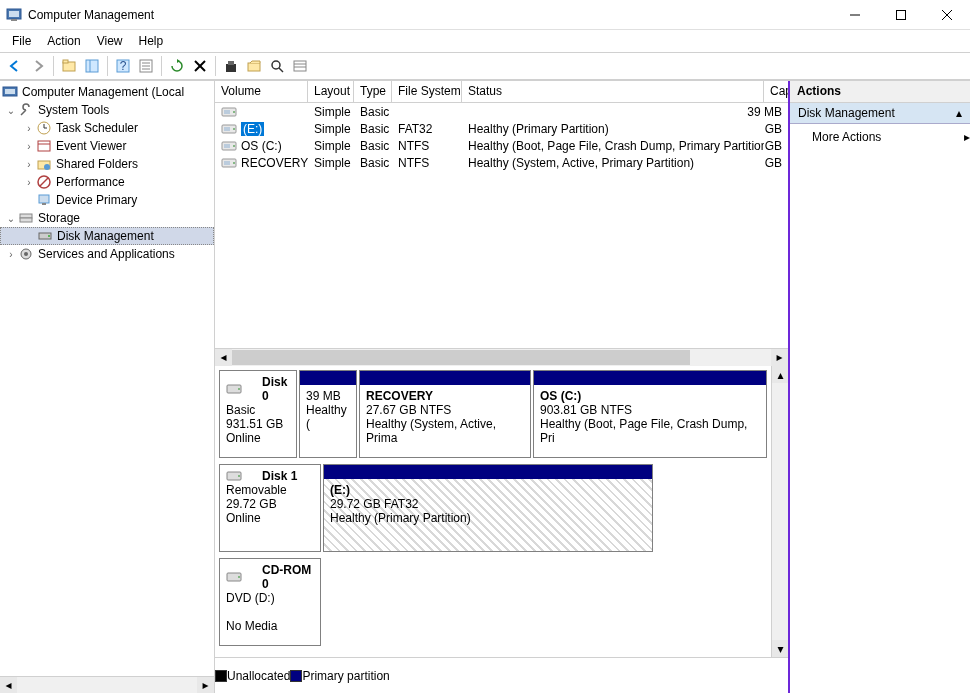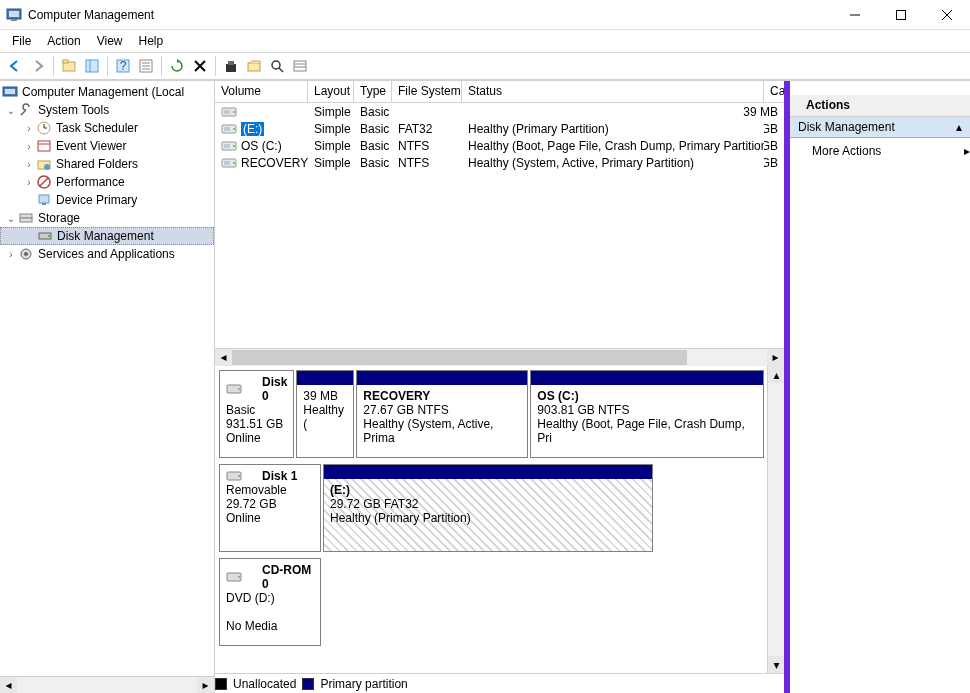--- a/index.html
+++ b/index.html
@@ -27,21 +27,21 @@
 .tree-content { flex: 1; overflow: auto; padding-top: 2px; }
 .tree-scroll { height: 17px; border-top: 1px solid #d0d0d0; display: flex; align-items: center; justify-content: flex-end; background: #f0f0f0; }
 .tree-scroll-btn { width: 17px; height: 17px; background: #e8e8e8; display: flex; align-items: center; justify-content: center; }
 
 .tree-row { display: flex; align-items: center; height: 18px; padding-left: 2px; white-space: nowrap; cursor: default; }
 .tree-row.selected { background: #d0d8e8; border: 1px dotted #888; }
 .tree-expand { width: 14px; height: 14px; display: flex; align-items: center; justify-content: center; font-size: 10px; color: #666; }
 .tree-icon { width: 16px; height: 16px; margin-right: 4px; display: flex; align-items: center; justify-content: center; }
 .tree-label { font-size: 12px; }
 
-.center-pane { flex: 1; display: flex; flex-direction: column; border-right: 6px solid #6d28d9; min-width: 0; }
+.center-pane { flex: 1; display: flex; flex-direction: column; border-right: 2px solid #6d28d9; min-width: 0; }
 .vol-list { height: 285px; display: flex; flex-direction: column; border-bottom: 1px solid #d0d0d0; }
 .vol-header { display: flex; height: 22px; border-bottom: 1px solid #d0d0d0; }
 .vol-header-cell { border-right: 1px solid #d0d0d0; padding: 3px 6px; font-size: 12px; background: #fff; cursor: default; white-space: nowrap; overflow: hidden; }
 .vol-rows { flex: 1; overflow: auto; }
 .vol-row { display: flex; height: 17px; align-items: center; cursor: default; }
 .vol-row.selected .vol-cell:first-child .vol-text { background: #0078d7; color: #fff; padding: 0 2px; }
 .vol-cell { padding: 0 6px; font-size: 12px; white-space: nowrap; overflow: hidden; display: flex; align-items: center; }
 .vol-drive-icon { width: 16px; height: 12px; margin-right: 4px; flex-shrink: 0; }
 .vol-hscroll { height: 17px; border-top: 1px solid #d0d0d0; display: flex; align-items: center; background: #f0f0f0; }
 .hscroll-btn { width: 17px; height: 17px; background: #e8e8e8; display: flex; align-items: center; justify-content: center; }
@@ -55,25 +55,25 @@
 .disk-row { display: flex; margin-bottom: 6px; height: 88px; }
 .disk-info { width: 102px; border: 1px solid #808080; padding: 4px 6px; background: #fff; font-size: 12px; }
 .disk-info-title { font-weight: bold; display: flex; align-items: center; gap: 20px;}
 .disk-parts { flex: 1; display: flex; gap: 2px; margin-left: 2px; }
 .disk-part { border: 1px solid #808080; display: flex; flex-direction: column; background: #fff; }
 .disk-part-bar { height: 14px; background: #000080; }
 .disk-part-body { flex: 1; padding: 4px 6px; font-size: 12px; overflow: hidden; }
 .disk-part-body.hatched { background: repeating-linear-gradient(45deg, #fff, #fff 4px, #d8d8d8 4px, #d8d8d8 6px); }
 .disk-part-name { font-weight: bold; }
 
-.legend { height: 20px; border-top: 1px solid #d0d0d0; display: flex; align-items: center; padding-left: 0; gap: 6px; font-size: 12px; }
+.legend { height: 36px; border-top: 1px solid #d0d0d0; display: flex; align-items: center; padding-left: 0; font-size: 12px; }
 .legend-sw { width: 12px; height: 12px; border: 1px solid #333; }
 
 .actions-pane { width: 180px; display: flex; flex-direction: column; }
-.actions-header { height: 22px; background: #f0f0f0; border-bottom: 1px solid #d0d0d0; padding: 3px 16px; font-weight: bold; font-size: 12px; margin-top: 14px; }
+.actions-header { height: 22px; background: #f0f0f0; border-bottom: 1px solid #d0d0d0; padding: 3px 7px; font-weight: bold; font-size: 12px; }
 .actions-section { background: #d6e5f3; border-bottom: 1px solid #aac; padding: 3px 8px; font-size: 12px; display: flex; justify-content: space-between; align-items: center; cursor: default; }
 .actions-item { padding: 6px 0 6px 22px; font-size: 12px; cursor: default; display: flex; justify-content: space-between; }
 
 svg { display: block; }
 </style>
 </head>
 <body>
 
 <div class="titlebar">
   <span class="titlebar-icon">

